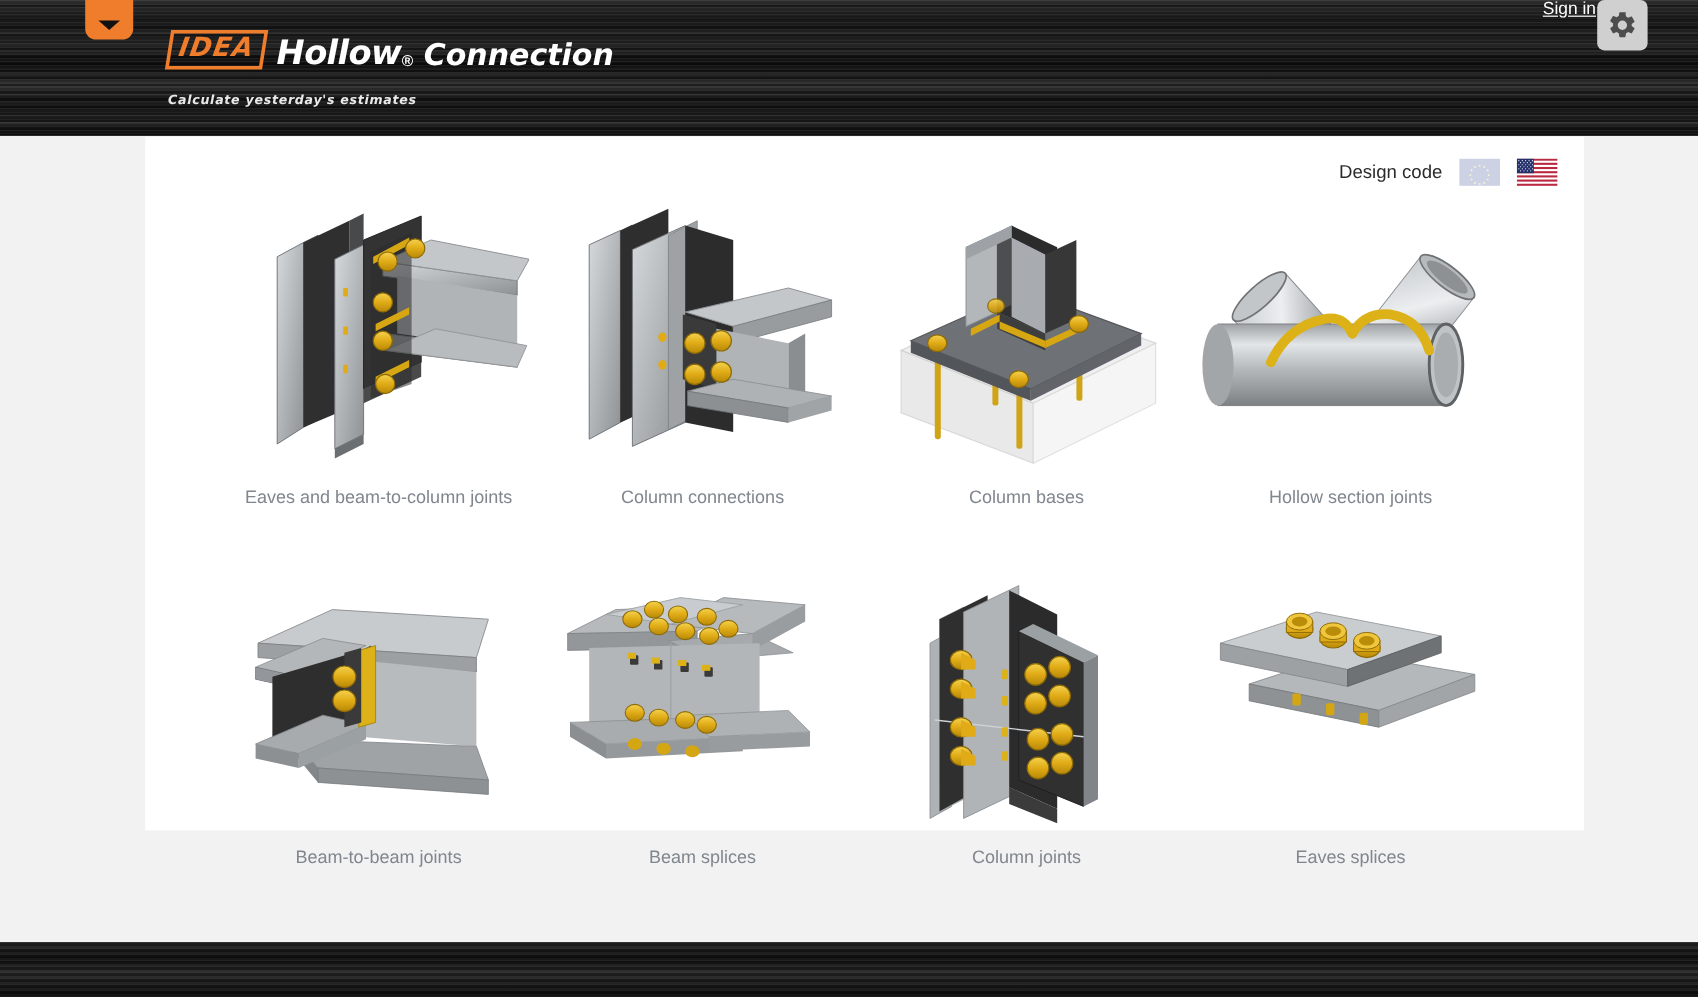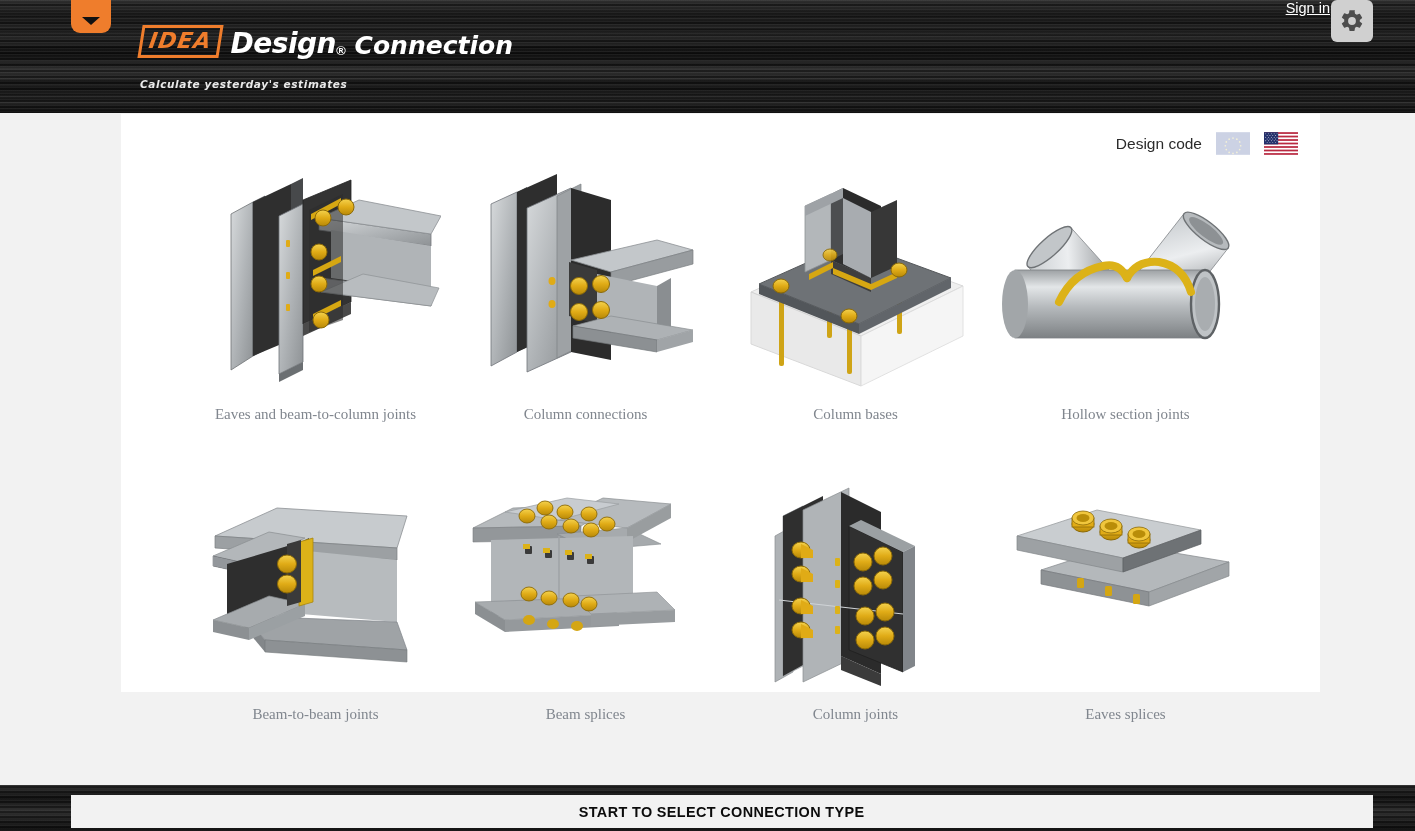--- a/index.html
+++ b/index.html
@@ -197,21 +197,20 @@
     justify-content: center;
     column-gap: 0px;
   }
   .tile {
     position: relative;
     display: flex;
     flex-direction: column;
     align-items: center;
     justify-content: flex-start;
     cursor: pointer;
-    font-family: Liberation Serif, serif;
   }
   .tile-art {
     width: 250px;
     height: 240px;
     position: relative;
   }
   .tile-label {
     color: #80868e;
     font-size: 15px;
     text-align: center;
@@ -265,21 +264,21 @@
 
   <div class="header">
 
     <div class="hdr-dropdown">
       <span class="caret"></span>
     </div>
 
     <div class="logo-wrap">
       <div class="logo-line1">
         <span class="logo-idea">IDEA</span>
-        <span class="logo-statica">Design</span>
+        <span class="logo-statica">Hollow</span>
           <span class="logo-reg">®</span>
         <span class="logo-connection">Connection</span>
       </div>
       <div class="logo-tagline">Calculate yesterday's estimates</div>
     </div>
 
     <div class="signin">Sign in</div>
 
     <div class="gear-btn">
       <svg width="26" height="26" viewBox="0 0 24 24">
@@ -728,17 +727,14 @@
             </g>
           </svg>
         </div>
         <div class="tile-label">Eaves splices</div>
       </div>
 
     </div>
   </div>
 
   <div class="footer"></div>
-  <div class="start-btn">
-    <span class="start-btn-label">START TO SELECT CONNECTION TYPE</span>
-  </div>
 
 </div>
 
 </body></html>

